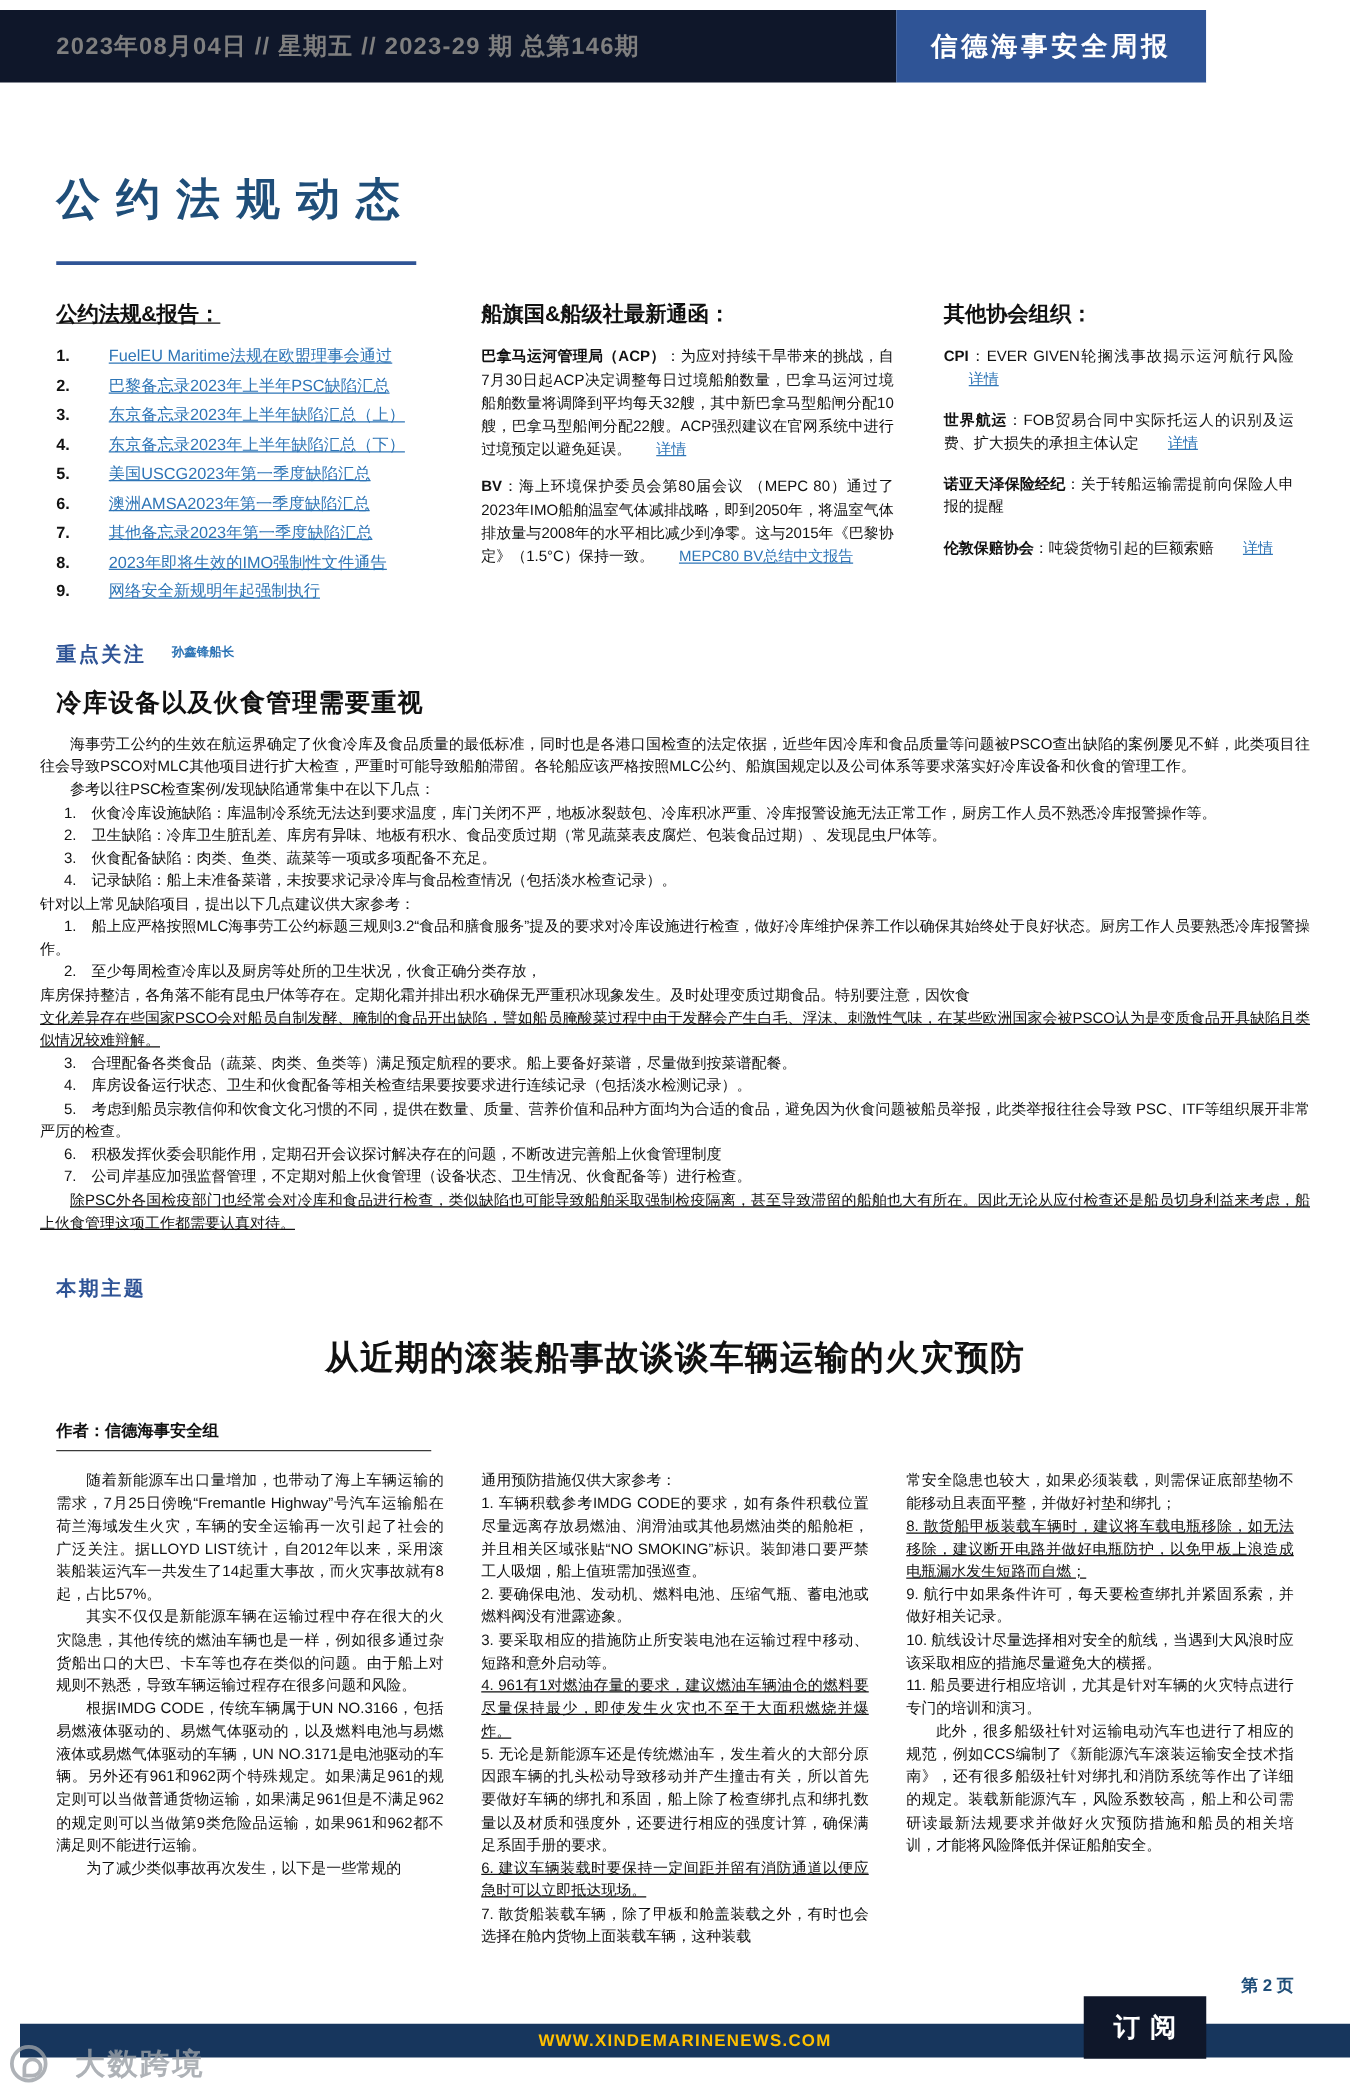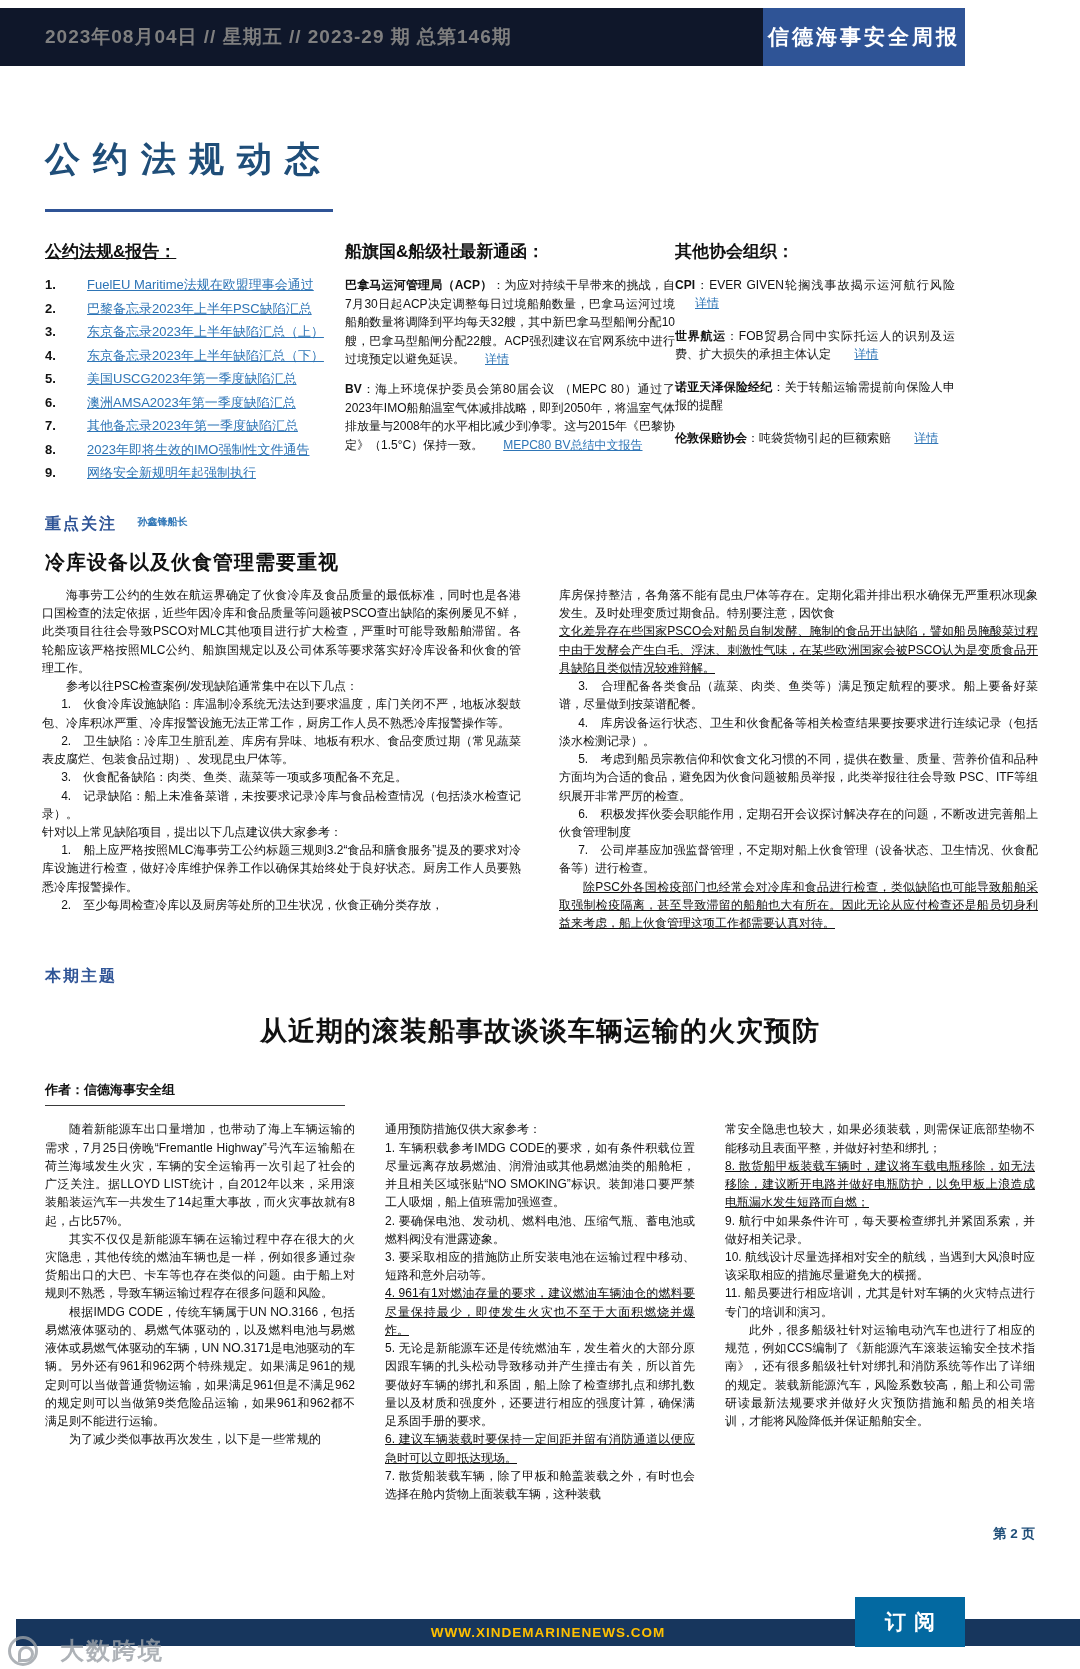--- a/index.html
+++ b/index.html
@@ -10,51 +10,51 @@
     background:#ffffff; overflow:hidden; color:#111;
   }
 
   
   .header { display:flex; margin-top:8px; height:58px; }
   .header-left {
     flex:1; background:#0f172a; display:flex; align-items:center;
     padding-left:45px; color:#7f7f7f; font-weight:bold; font-size:19px; letter-spacing:1px;
   }
   .brand-box {
-    width:202px; background:#2F5496; color:#fff; display:flex; align-items:center;
+    width:248px; background:#2F5496; color:#fff; display:flex; align-items:center;
     justify-content:center; font-size:21px; font-weight:bold; letter-spacing:3px;
   }
   .header-spacer { width:115px; background:#fff; }
 
   
   .section-title-wrap { margin:70px 45px 0; }
   .section-title {
     display:inline-block; color:#1F4E79; font-size:35px; font-weight:bold;
     letter-spacing:13px; padding-bottom:26px; border-bottom:3px solid #2F5496;
   }
 
   
-  .reg-grid { margin:28px 45px 0; display:grid; grid-template-columns:300px 330px 280px; }
+  .reg-grid { margin:28px 45px 0; display:grid; grid-template-columns:300px 330px 280px; column-gap:40px; }
   .col-heading { font-size:17px; font-weight:bold; margin-bottom:13px; }
   .u-head { text-decoration:underline; }
   .reg-li { font-size:13px; margin-bottom:6px; line-height:1.35; }
   .reg-num { font-weight:bold; display:inline-block; min-width:22px; }
   .link { color:#2E75B6; text-decoration:underline; cursor:pointer;margin-left:20px; }
   .small { font-size:12px; line-height:1.55; text-align:justify; }
   .mt { margin-top:11px; }
   .b { font-weight:bold; }
   .assoc-entry { font-size:12px; line-height:1.5; text-align:justify; margin-bottom:15px; }
 
   
   .focus-row { margin:26px 45px 0; }
   .blue-label { color:#2F5496; font-weight:bold; font-size:16px; letter-spacing:2px; display:inline-block; }
   .author-badge { color:#2E75B6; font-size:10px; font-weight:bold; margin-left:16px; vertical-align:4px; }
   .article-title { margin:14px 45px 0; font-size:20px; font-weight:bold; letter-spacing:1px; }
 
-  .two-col { margin:10px 42px 0; display:grid; grid-template-columns:1fr 1fr; column-gap:38px; }
+  .two-col { margin:10px 32px 0; display:grid; grid-template-columns:1fr; column-gap:38px; }
   .bp { font-size:12px; line-height:1.52; text-align:justify; margin:0; }
   .ind { text-indent:2em; }
   .li { text-indent:1.6em; }
   .u { text-decoration:underline; }
 
   
   .theme-label { margin:34px 45px 0; }
   .theme-title { text-align:center; font-size:27px; font-weight:bold; margin:26px 45px 0; letter-spacing:1px; }
   .author-line {
     margin:32px 45px 0; font-size:13px; font-weight:bold; width:300px;
@@ -63,21 +63,21 @@
   .three-col { margin:14px 45px 0; display:grid; grid-template-columns:1fr 1fr 1fr; column-gap:30px; }
 
   
   .page-number { margin:22px 45px 0; text-align:right; font-size:13.5px; font-weight:bold; color:#1F4E79; }
   .footer-bar {
     position:absolute; left:16px; right:0; bottom:23px; height:27px; background:#17365D;
     display:flex; align-items:center; justify-content:center;
   }
   .footer-url { color:#FFC000; font-weight:bold; font-size:13.5px; letter-spacing:1px; text-decoration:none; cursor:pointer; }
   .subscribe-box {
-    position:absolute; right:115px; bottom:22px; width:110px; height:50px; background:#0369a1;
+    position:absolute; right:115px; bottom:22px; width:98px; height:50px; background:#0f172a;
     color:#fff; font-size:21px; font-weight:bold; letter-spacing:8px; display:flex;
     align-items:center; justify-content:center; padding-left:8px; cursor:pointer;
   }
   .watermark {
     position:absolute; left:8px; bottom:2px; display:flex; align-items:center; gap:22px;
     opacity:.8; color:#9aa0a6;
   }
   .wm-icon {
     width:30px; height:30px; border:3px solid #9aa0a6; border-radius:50%;
     position:relative; display:inline-block;

